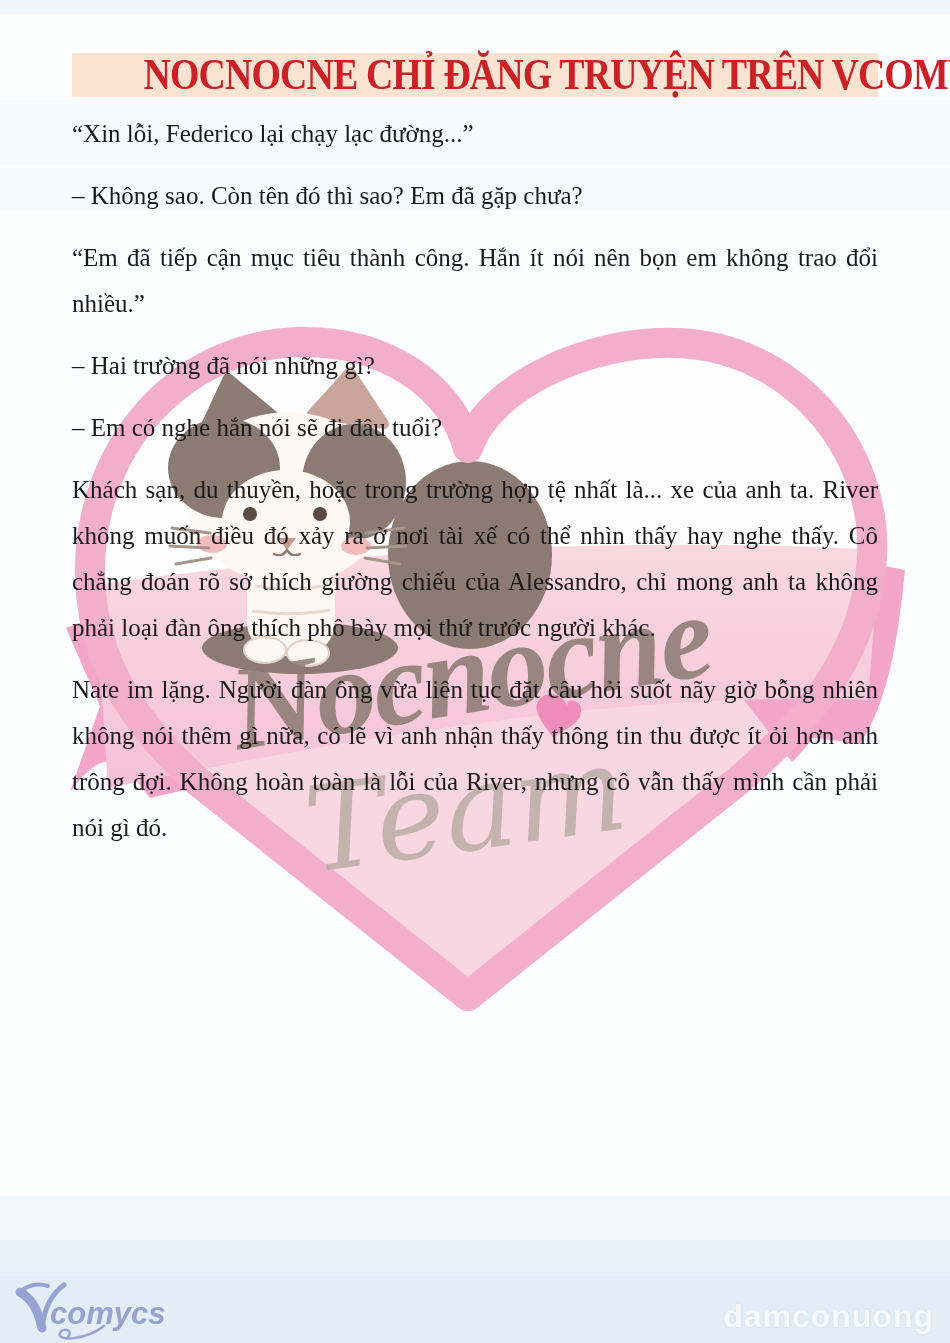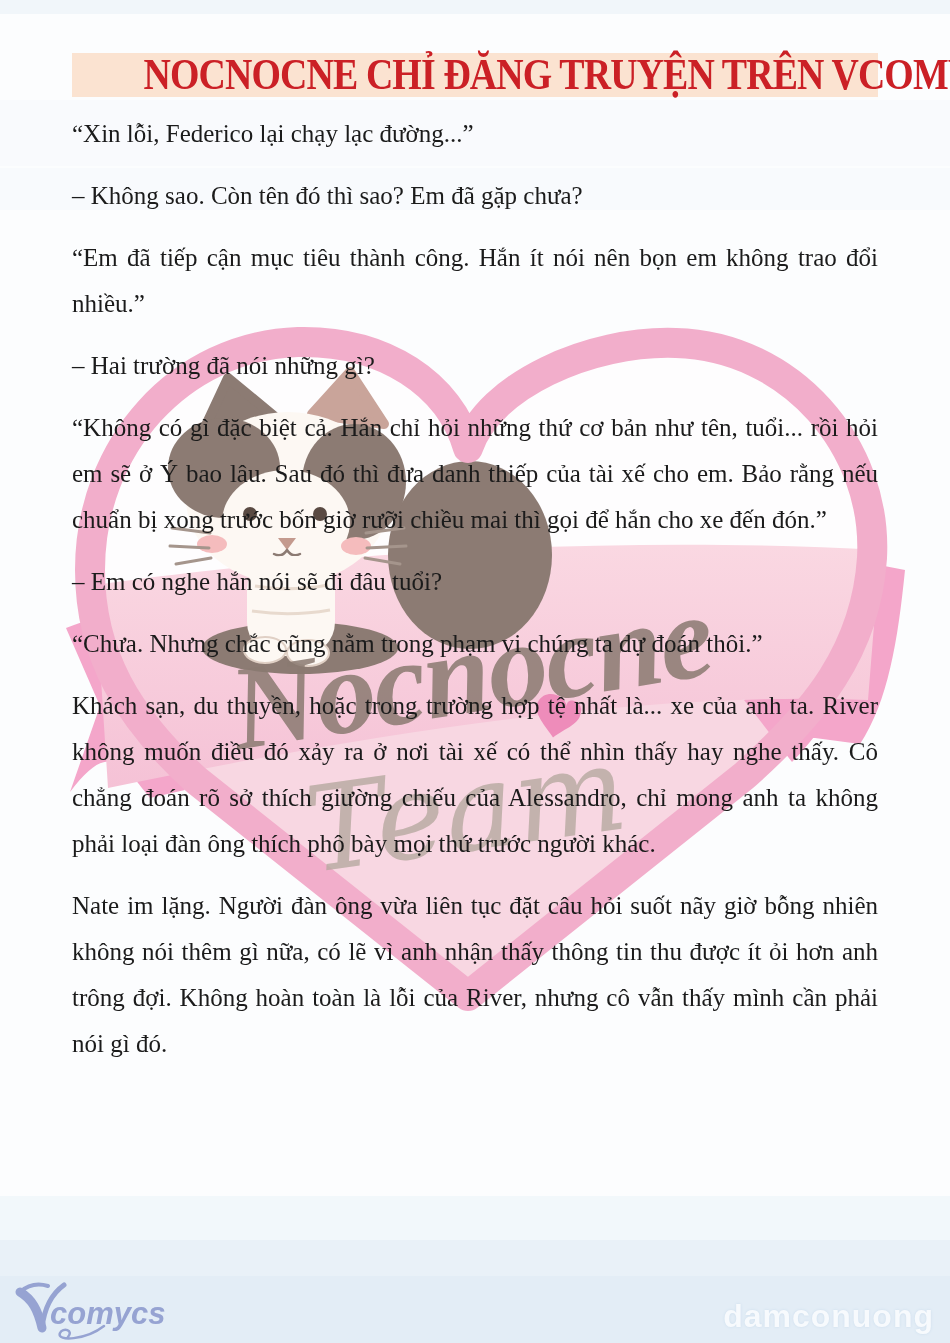--- a/index.html
+++ b/index.html
@@ -120,23 +120,21 @@
     <path d="M566 706 C560 692,540 692,536 706 C532 718,550 730,558 738 C568 726,582 720,580 706 C578 694,560 696,566 706 Z" fill="#ee8cba" transform="rotate(12 558 714)"></path>
     <text class="wm-team" x="470" y="850" transform="rotate(-8 470 840)" font-size="118" text-anchor="middle" fill="#b7a9a0" opacity="0.8">Team</text>
   </svg>
 
   <div class="content">
     <div class="header-banner"><span class="squeeze">NOCNOCNE CHỈ ĐĂNG TRUYỆN TRÊN VCOMYCS</span></div>
     <p class="first">“Xin lỗi, Federico lại chạy lạc đường...”</p>
     <p>– Không sao. Còn tên đó thì sao? Em đã gặp chưa?</p>
     <p>“Em đã tiếp cận mục tiêu thành công. Hắn ít nói nên bọn em không trao đổi nhiều.”</p>
     <p>– Hai trường đã nói những gì?</p>
-    <p>“Không có gì đặc biệt cả. Hắn chỉ hỏi những thứ cơ bản như tên, tuổi... rồi hỏi em sẽ ở Ý bao lâu. Sau đó thì đưa danh thiếp của tài xế cho em. Bảo rằng nếu chuẩn bị xong trước bốn giờ rưỡi chiều mai thì gọi để hắn cho xe đến đón.”</p>
     <p>– Em có nghe hắn nói sẽ đi đâu tuổi?</p>
-    <p>“Chưa. Nhưng chắc cũng nằm trong phạm vi chúng ta dự đoán thôi.”</p>
     <p>Khách sạn, du thuyền, hoặc trong trường hợp tệ nhất là... xe của anh ta. River không muốn điều đó xảy ra ở nơi tài xế có thể nhìn thấy hay nghe thấy. Cô chẳng đoán rõ sở thích giường chiếu của Alessandro, chỉ mong anh ta không phải loại đàn ông thích phô bày mọi thứ trước người khác.</p>
     <p>Nate im lặng. Người đàn ông vừa liên tục đặt câu hỏi suốt nãy giờ bỗng nhiên không nói thêm gì nữa, có lẽ vì anh nhận thấy thông tin thu được ít ỏi hơn anh trông đợi. Không hoàn toàn là lỗi của River, nhưng cô vẫn thấy mình cần phải nói gì đó.</p>
   </div>
 
   <svg class="footer-logo" width="170" height="60" viewBox="0 0 170 60" aria-hidden="true">
     <g>
       <path d="M8 12 C20 19 26 30 30 48" fill="none" stroke="#96a3d2" stroke-width="9" stroke-linecap="round"></path>
       <path d="M52 5 C38 15 32 30 30 48" fill="none" stroke="#96a3d2" stroke-width="5" stroke-linecap="round"></path>
       <path d="M8 12 C16 5 26 3 36 6" fill="none" stroke="#96a3d2" stroke-width="4" stroke-linecap="round"></path>
     </g>

